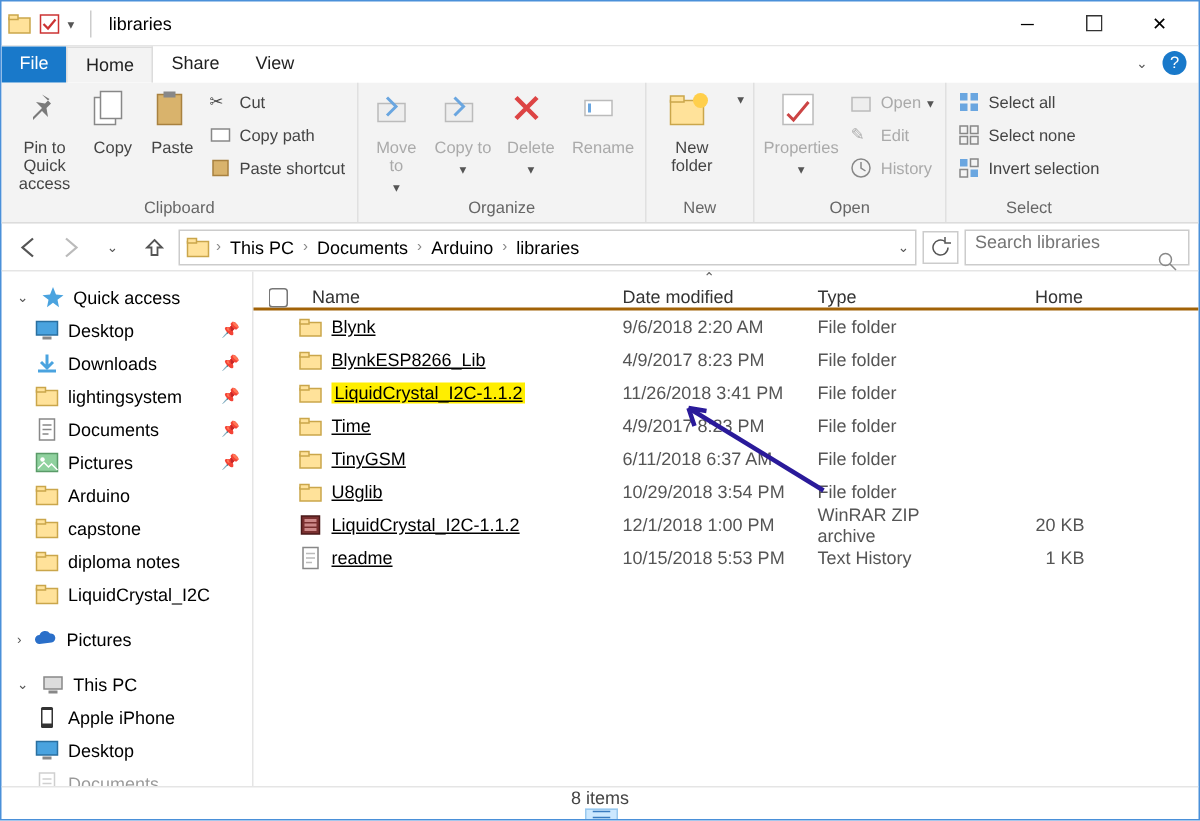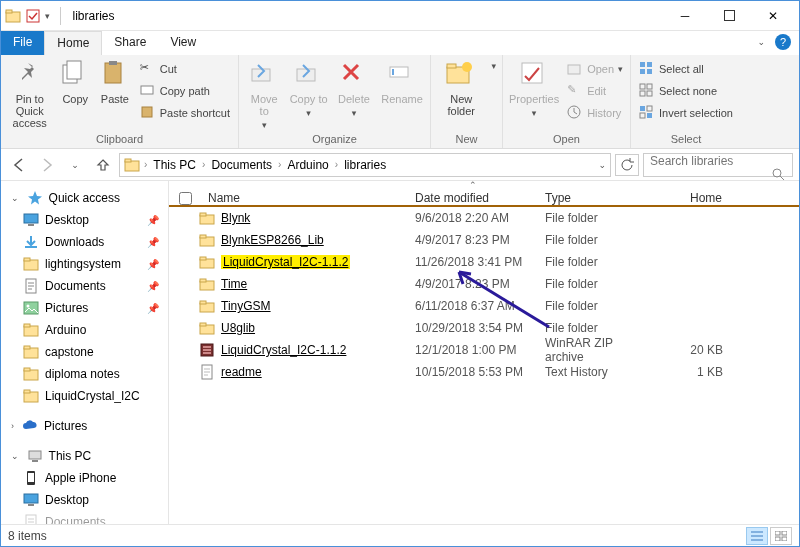--- a/index.html
+++ b/index.html
@@ -68,21 +68,21 @@
 .row .cell.date { width:130px; color:#555; }
 .row .cell.type { width:120px; color:#555; }
 .row .cell.size { width:70px; text-align:right; color:#555; }
 .row .cell.name .ic { width:16px; height:16px; flex-shrink:0; }
 .row.hl .cell.name .txt { background:#ffee00; padding:0 2px; }
 
 
 .arrow-ann { position:absolute; left:270px; top:86px; pointer-events:none; }
 
 
-.status { position:absolute; bottom:0; left:0; right:0; height:22px; border-top:1px solid #e5e5e5; display:flex; align-items:center; font-size:12px; padding:0 7px; color:#444; }
+.status { position:absolute; bottom:0; left:0; right:0; height:22px; border-top:1px solid #e5e5e5; display:flex; align-items:center; font-size:12px; padding:0 24px; color:#444;flex-direction:column; }
 .status .spacer { flex:1; }
 .view-btn { width:22px; height:18px; border:1px solid #ccc; margin-left:2px; display:inline-flex; align-items:center; justify-content:center; }
 .view-btn.active { background:#cce8ff; border-color:#99c9ef; }
 
 .chev { font-size:9px; color:#555; }
 .disabled { color:#aaa; }
 
 
 svg { display:block; }
 </style>

